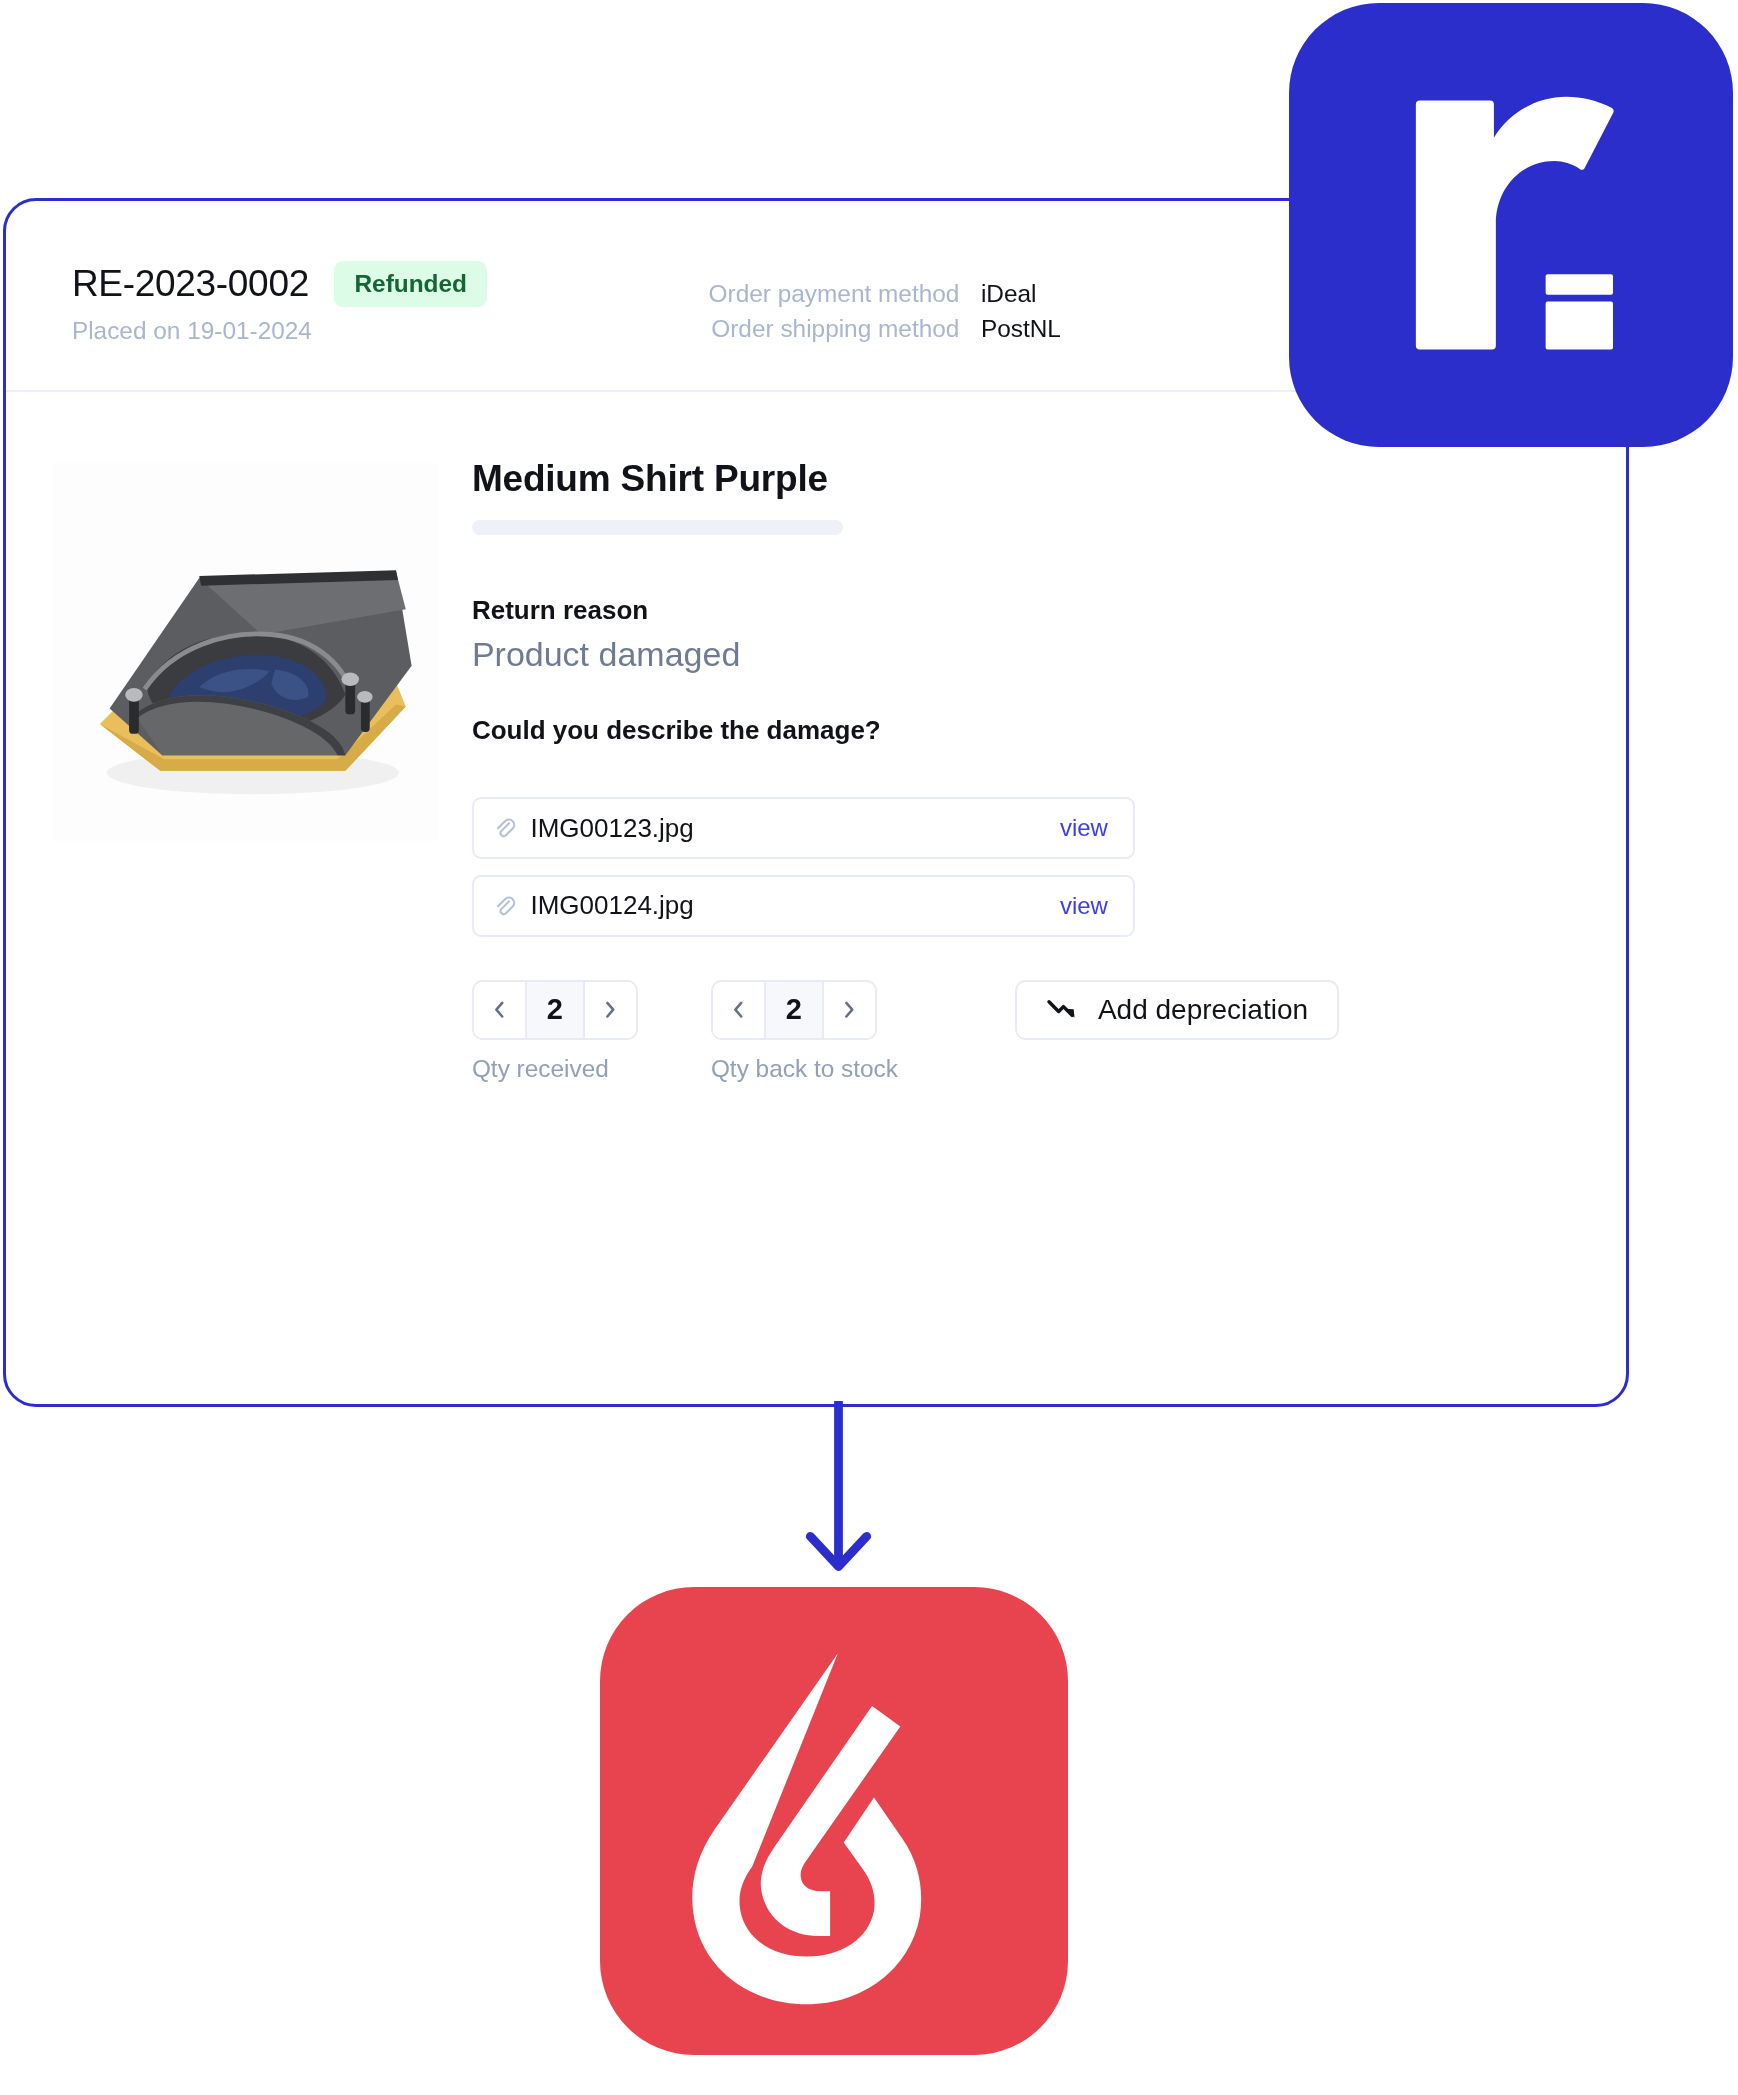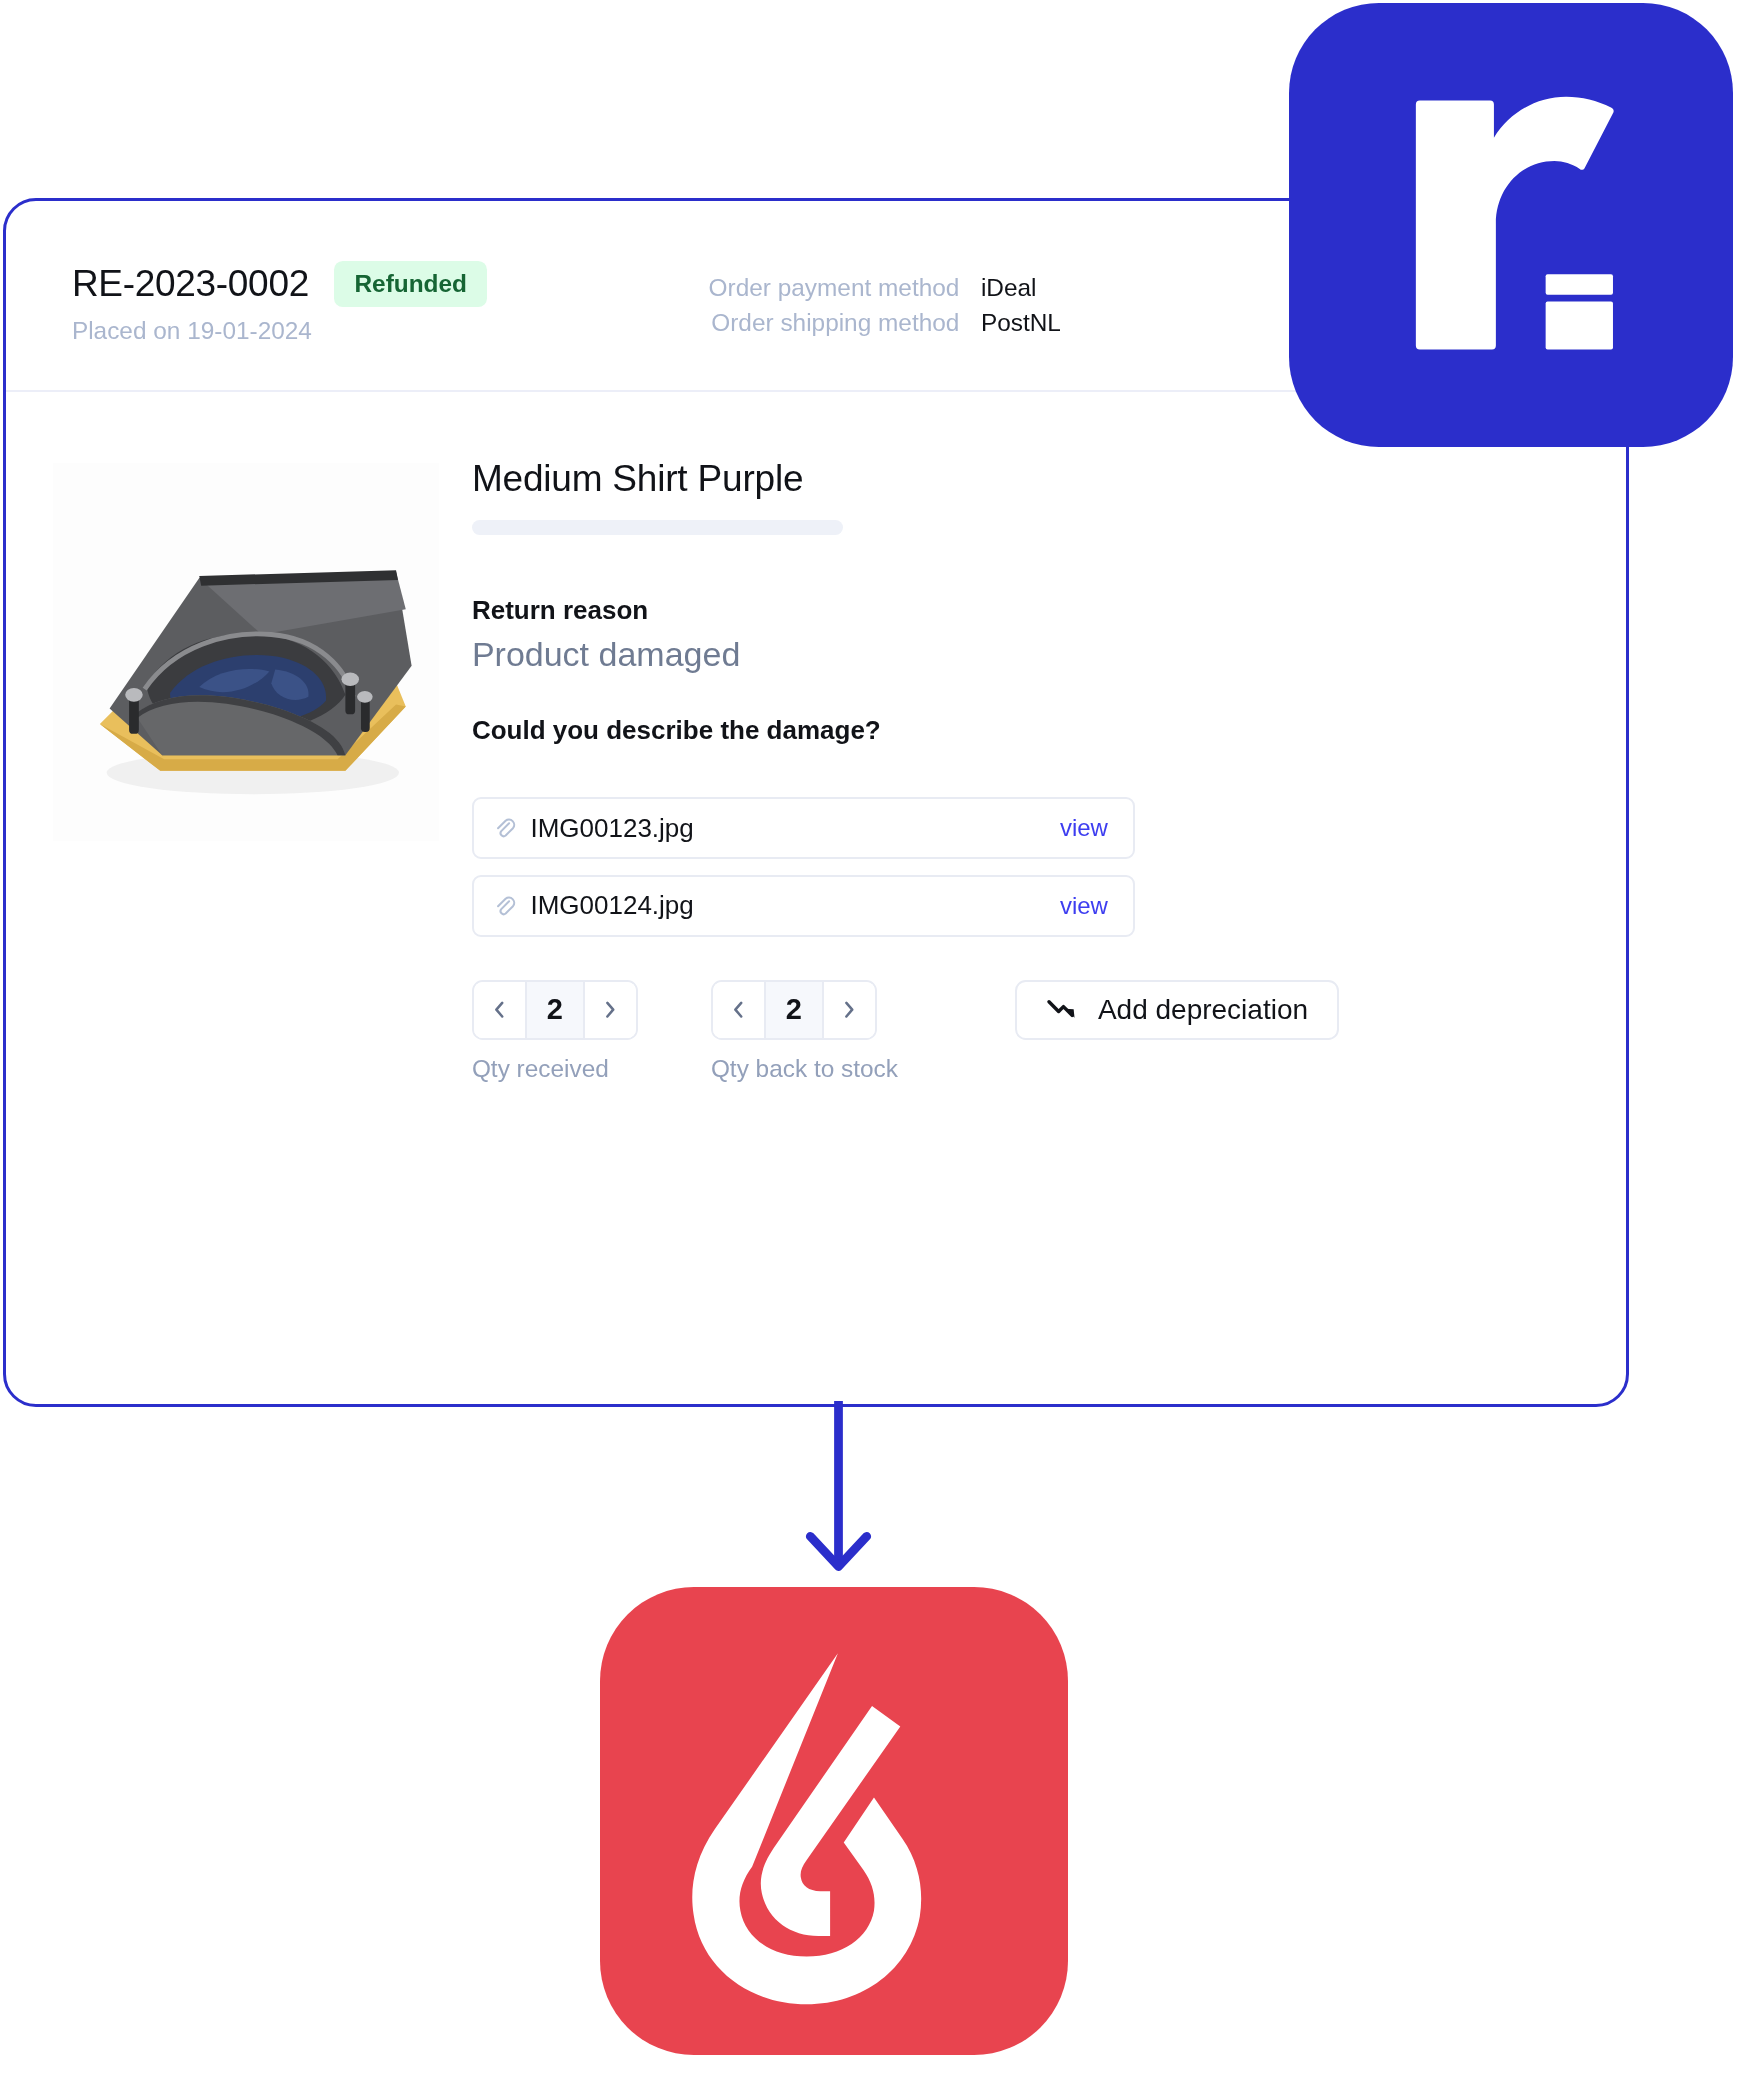--- a/index.html
+++ b/index.html
@@ -71,21 +71,21 @@
   .placed-on {
     margin-top: 10.7px;
     font-size: 24.4px;
     color: #aab6ce;
     font-weight: 400;
   }
 
   .header-right {
     position: absolute;
     right: 551px;
-    top: 70px;
+    top: 76px;
     text-align: right;
     white-space: nowrap;
   }
 
   .meta-row {
     display: flex;
     justify-content: flex-end;
     align-items: baseline;
     gap: 21.5px;
     line-height: 1.42;
@@ -130,21 +130,21 @@
 
   .title-row {
     position: relative;
     display: flex;
     justify-content: space-between;
     align-items: flex-start;
   }
 
   .product-title {
     font-size: 37px;
-    font-weight: 400;
+    font-weight: 700;
     color: #111318;
     letter-spacing: -0.2px;
   }
 
   .title-skeleton {
     margin-top: 19.5px;
     width: 371px;
     height: 15.6px;
     border-radius: 9.8px;
     background: #eef1f8;

